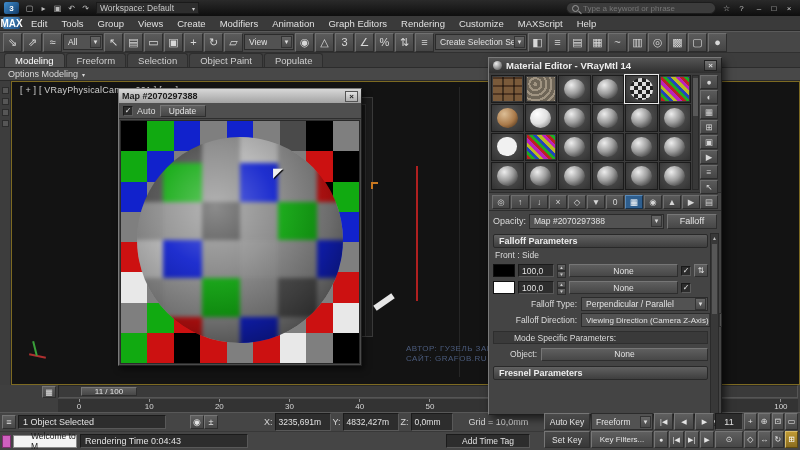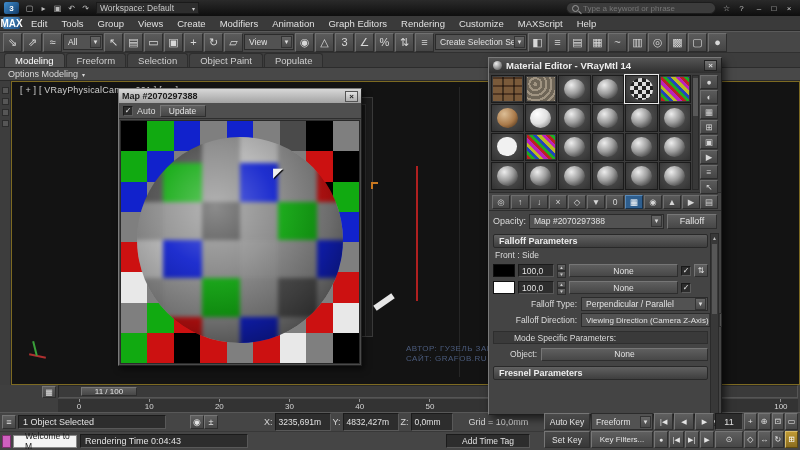--- a/index.html
+++ b/index.html
@@ -171,21 +171,21 @@
   .status2{position:absolute;left:0;top:431px;width:800px;height:19px;background:#454545;border-top:1px solid #383838;
     display:flex;align-items:center;padding:0 2px;}
   .mini14{width:14px;height:14px;font-size:9px;flex:none;}
   .selfield{width:148px;height:14px;font-size:9px;display:flex;align-items:center;padding-left:4px;margin-left:2px;}
   .coordlabel{font-size:9px;color:#d8d8d8;margin:0 2px;}
   .coordfield{width:56px;height:18px;font-size:8.5px;display:flex;align-items:center;padding-left:3px;}
   .coordfield.z{width:42px;}
   .gridinfo{font-size:9px;color:#d4d4d4;margin-left:16px;white-space:nowrap;}
   .pinkbox{width:9px;height:13px;background:#d060c0;border:1px solid #803070;flex:none;}
   .welcome{width:64px;height:13px;background:#f4f4f4;color:#191919;font-size:8.5px;display:flex;align-items:center;
-    padding-left:11px;margin-left:2px;border:1px solid #888;}
+    padding-left:17px;margin-left:2px;border:1px solid #888;}
   .rtime{width:168px;height:14px;font-size:9px;display:flex;align-items:center;padding-left:4px;margin-left:3px;}
   .addtag{width:84px;height:14px;font-size:8.5px;display:flex;align-items:center;justify-content:center;margin-left:198px;}
   .anim-cluster{position:absolute;left:544px;top:413px;width:254px;height:36px;z-index:50;
     display:grid;grid-template-columns:46px 62px 60px 28px 54px;grid-template-rows:17px 17px;gap:1px;}
   .ak{font-size:8.5px;}
   .ak.dark{background:linear-gradient(#4a4a4a,#383838);}
   .transport{display:flex;gap:1px;}
   .tpb{flex:1;height:100%;font-size:7px;}
   .framefield{height:100%;font-size:9px;display:flex;align-items:center;justify-content:center;}
   .navgrid{display:grid;grid-template-columns:repeat(4,1fr);gap:1px;height:100%;}

